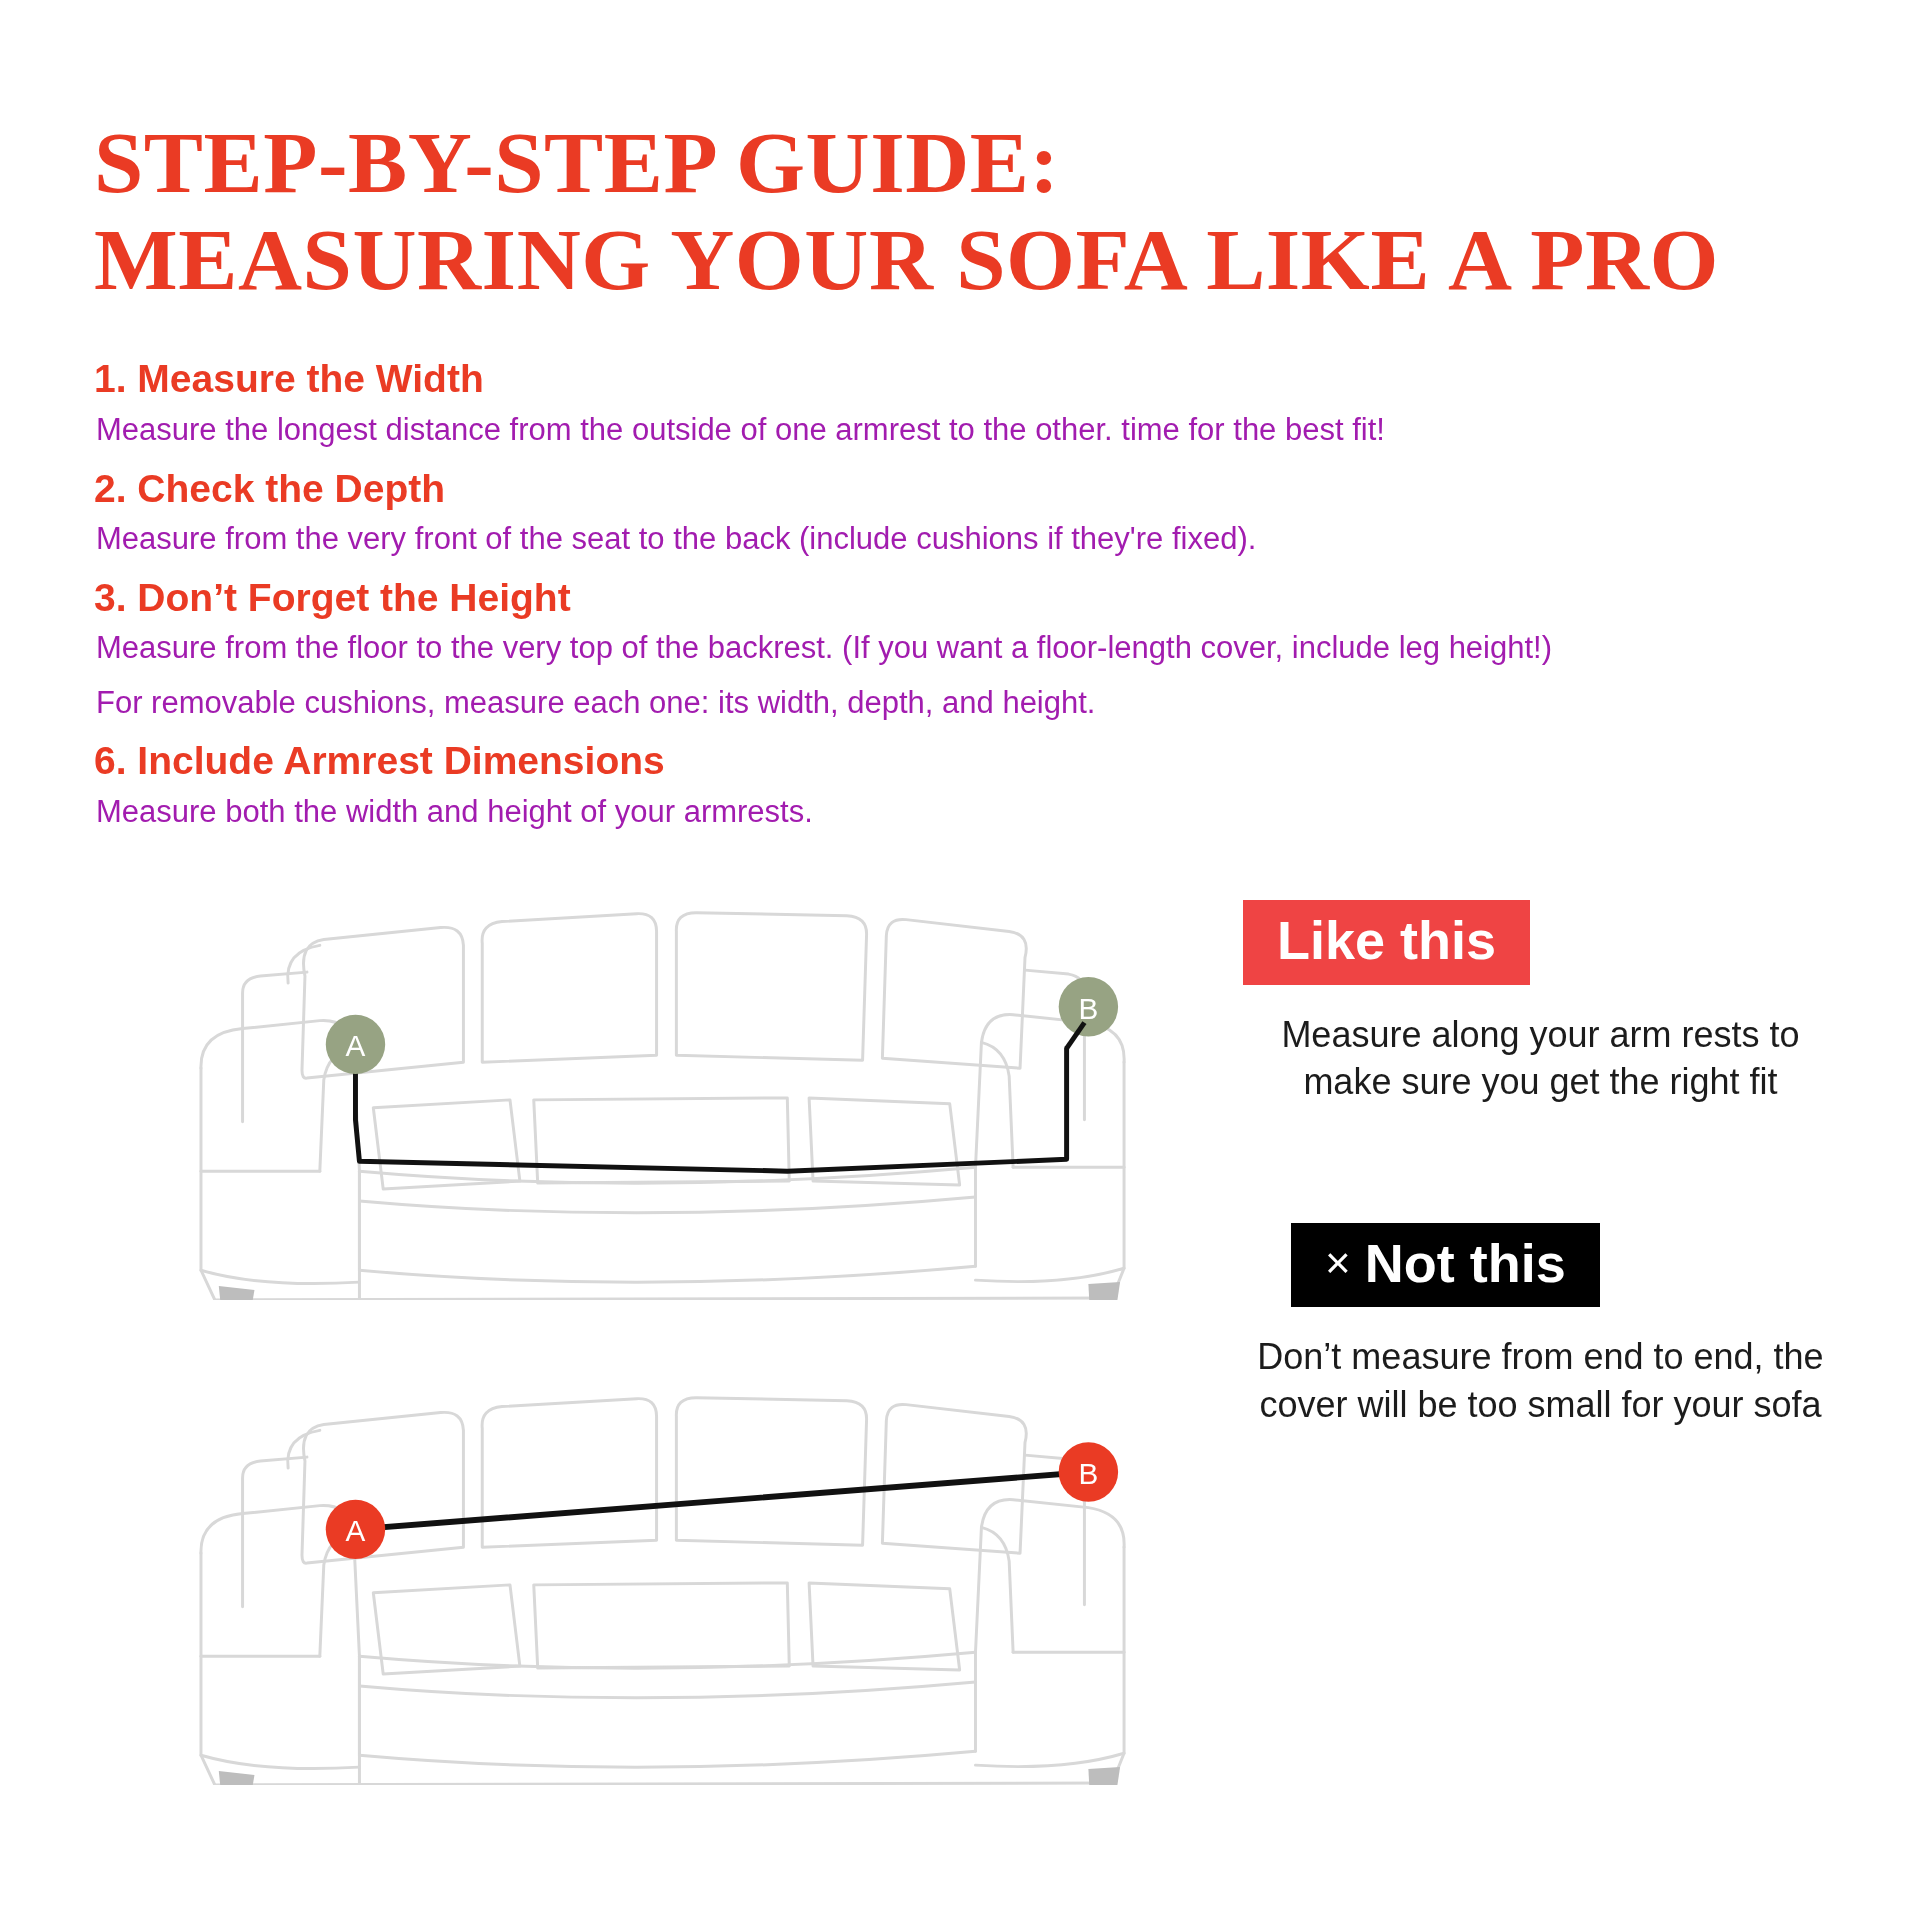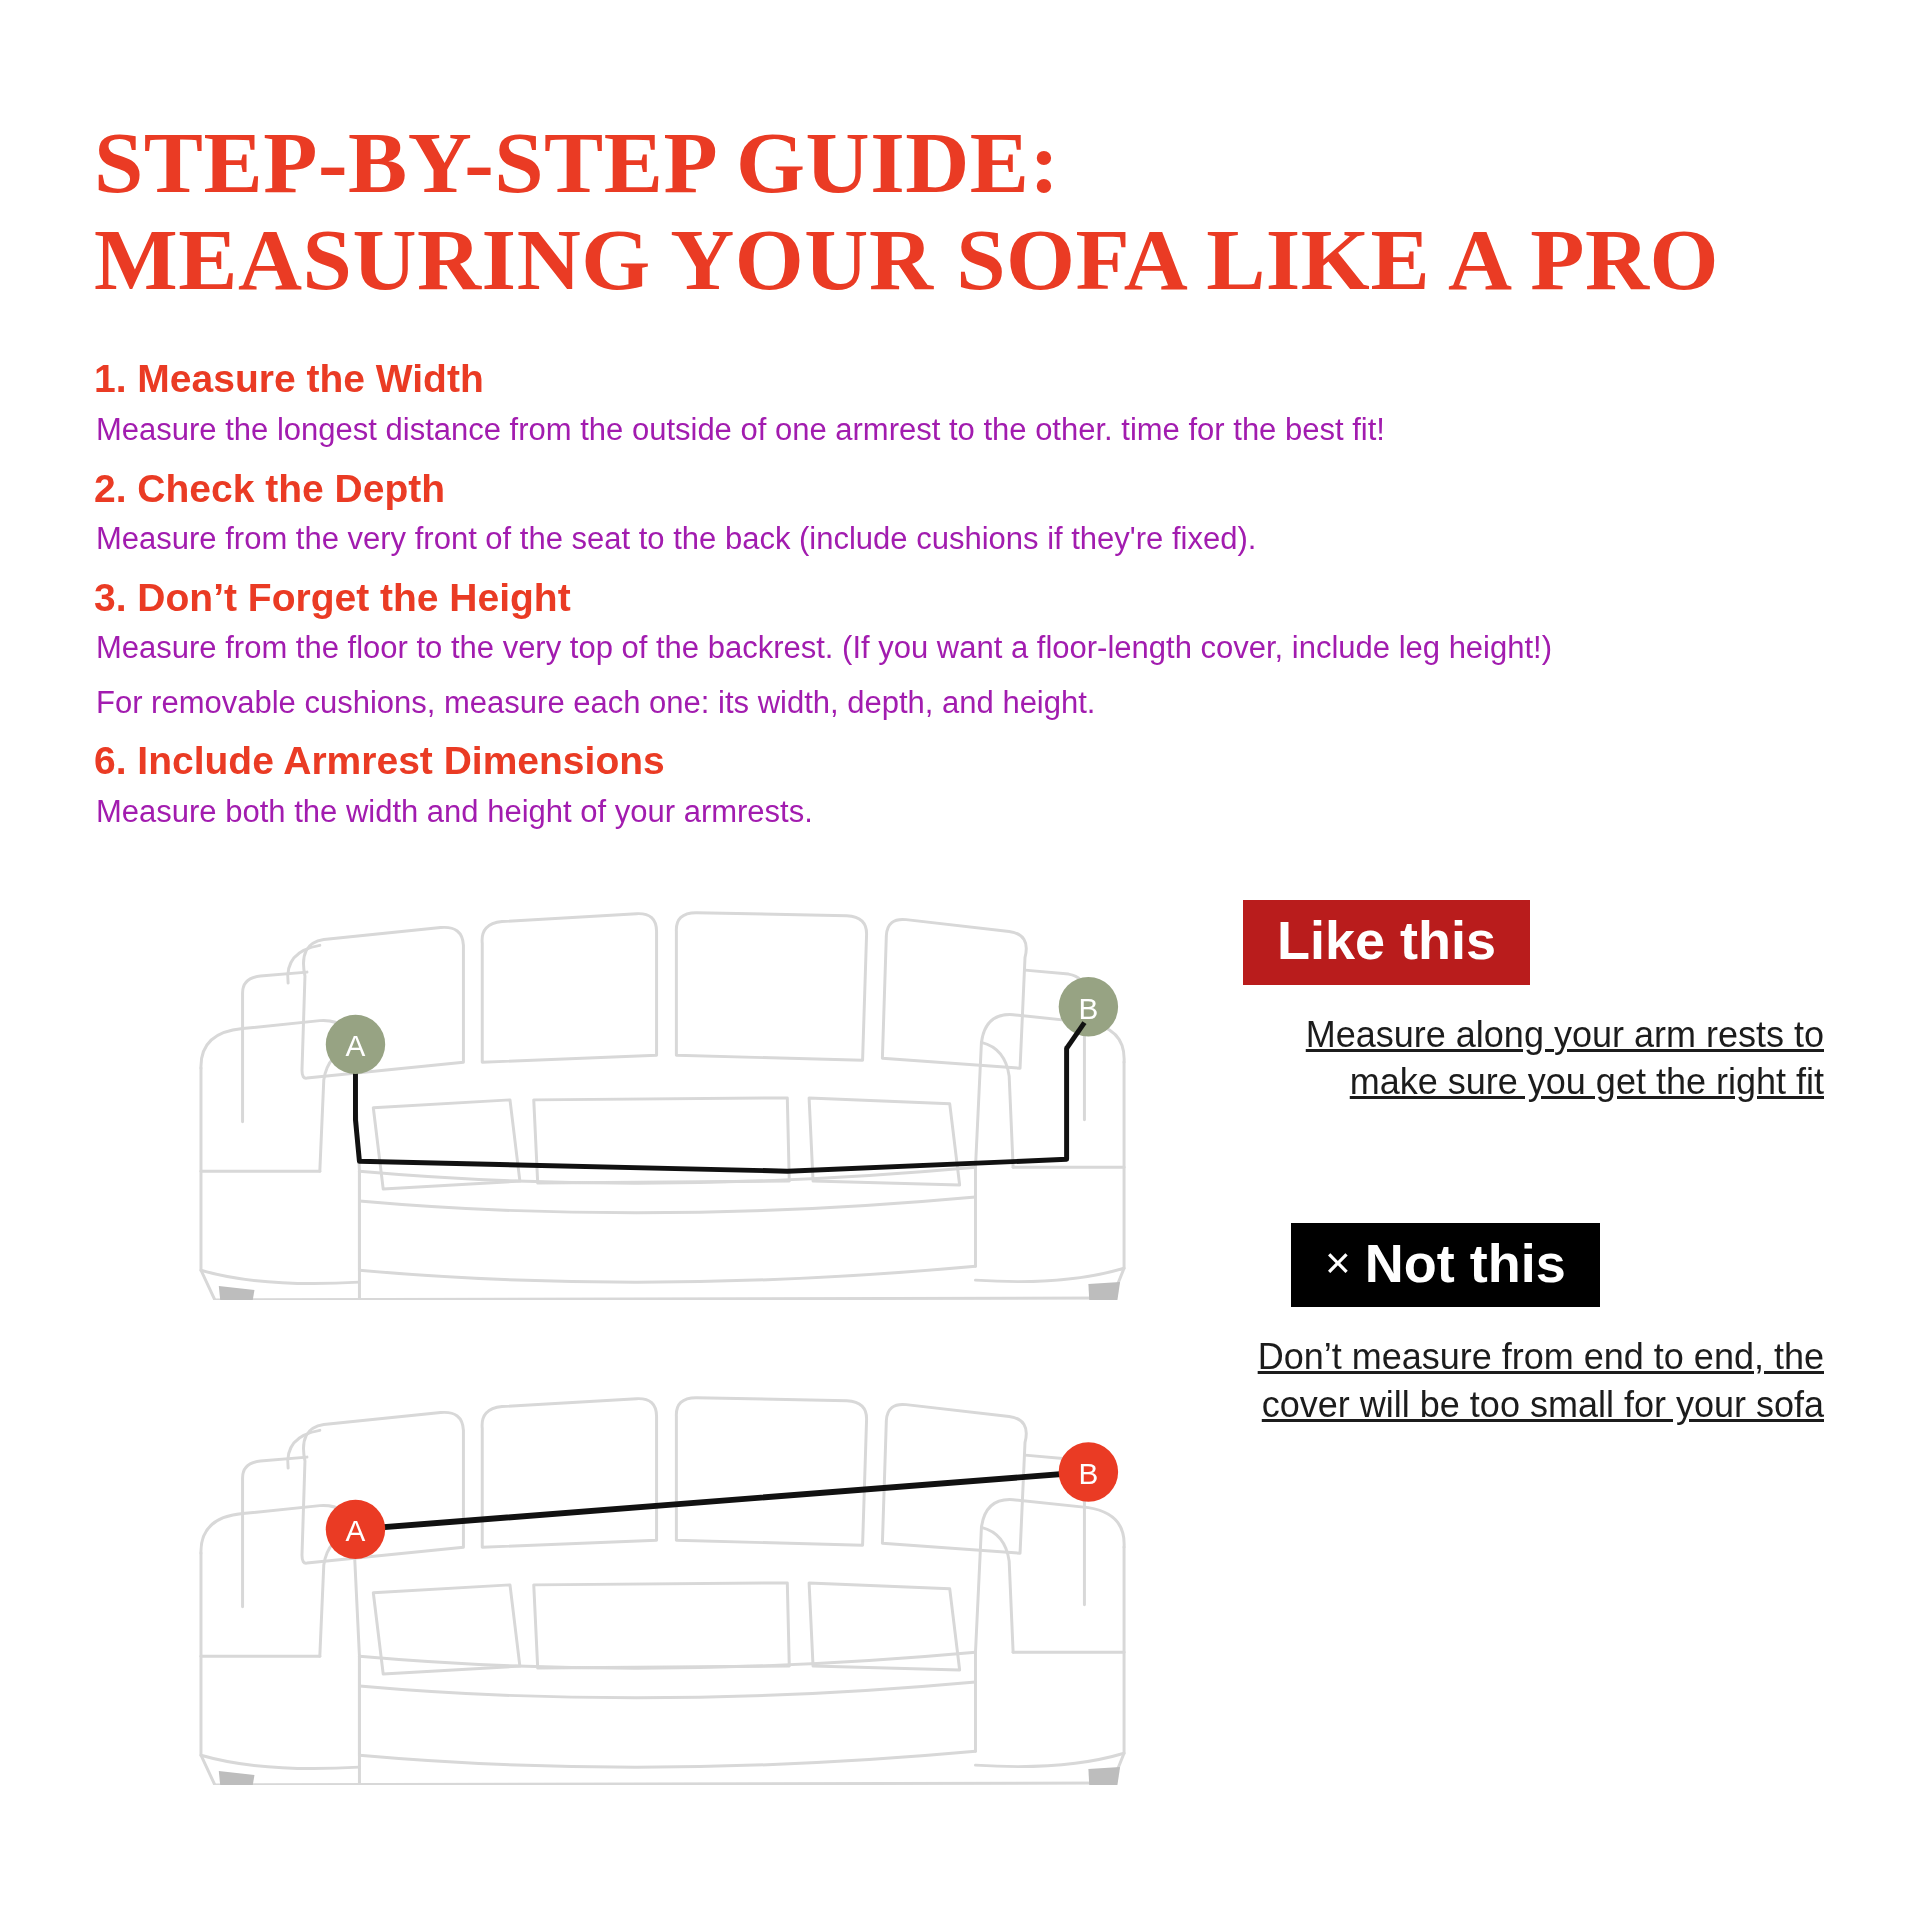--- a/index.html
+++ b/index.html
@@ -90,37 +90,36 @@
   }
   .badge {
     display: inline-block;
     color: #fff;
     font-size: 54px;
     font-weight: bold;
     padding: 12px 34px 16px 34px;
     line-height: 1.05;
     box-sizing: border-box;
   }
-  .badge.good { background: #b91c1c; }
+  .badge.good { background: #ef4444; }
   .badge.bad  { background: #000000; }
   .badge .x {
     font-size: 44px;
     font-weight: normal;
     margin-right: 14px;
     position: relative;
     top: -4px;
   }
   .callout-text {
-    text-align: right;
+    text-align: center;
     font-size: 36px;
     line-height: 1.32;
     color: #1c1c1c;
     margin-top: 26px;
     padding: 0 14px;
-    text-decoration: underline;
   }
   .callout-group.second { margin-top: 117px; }
   .callout-group.second .badge { margin-left: 48px; }
 </style>
 </head>
 <body>
 
 <div class="page">
 
   <div class="title">

